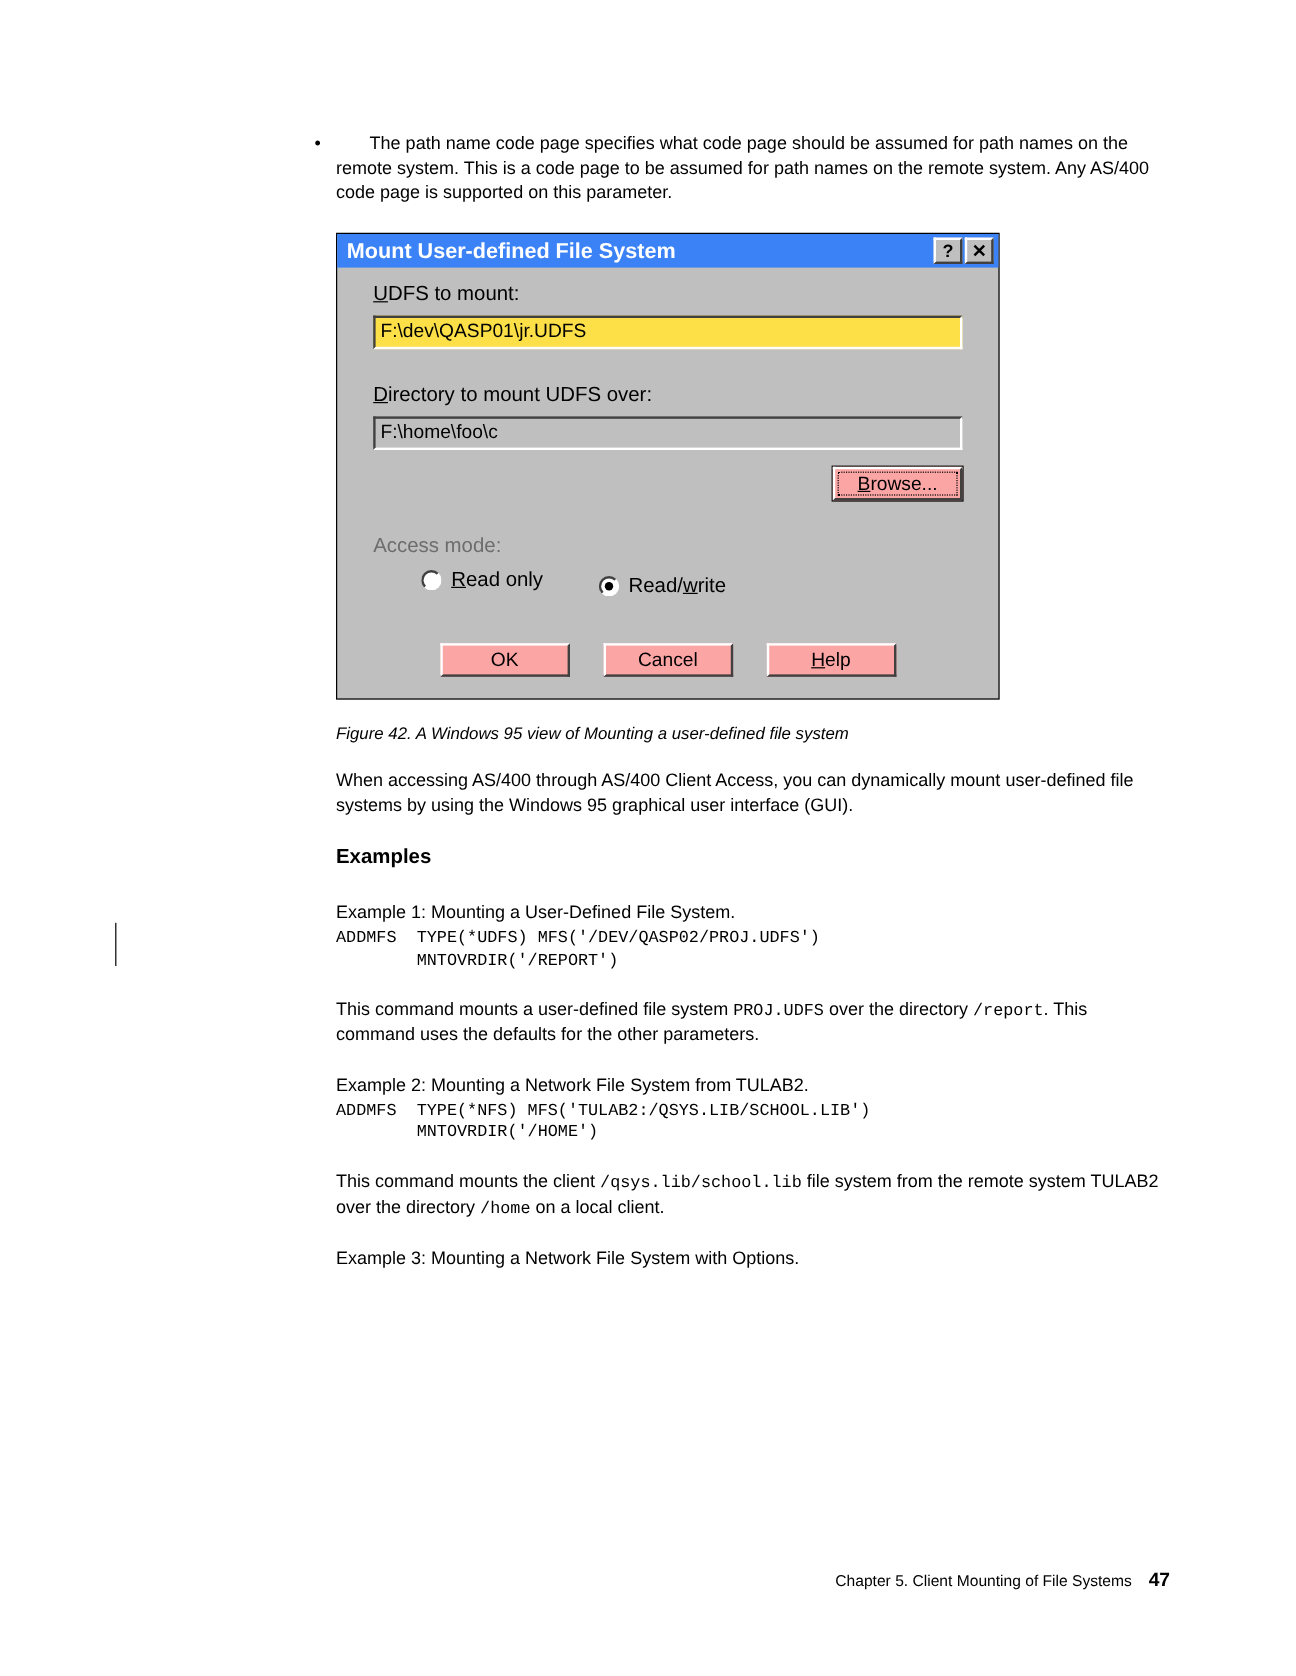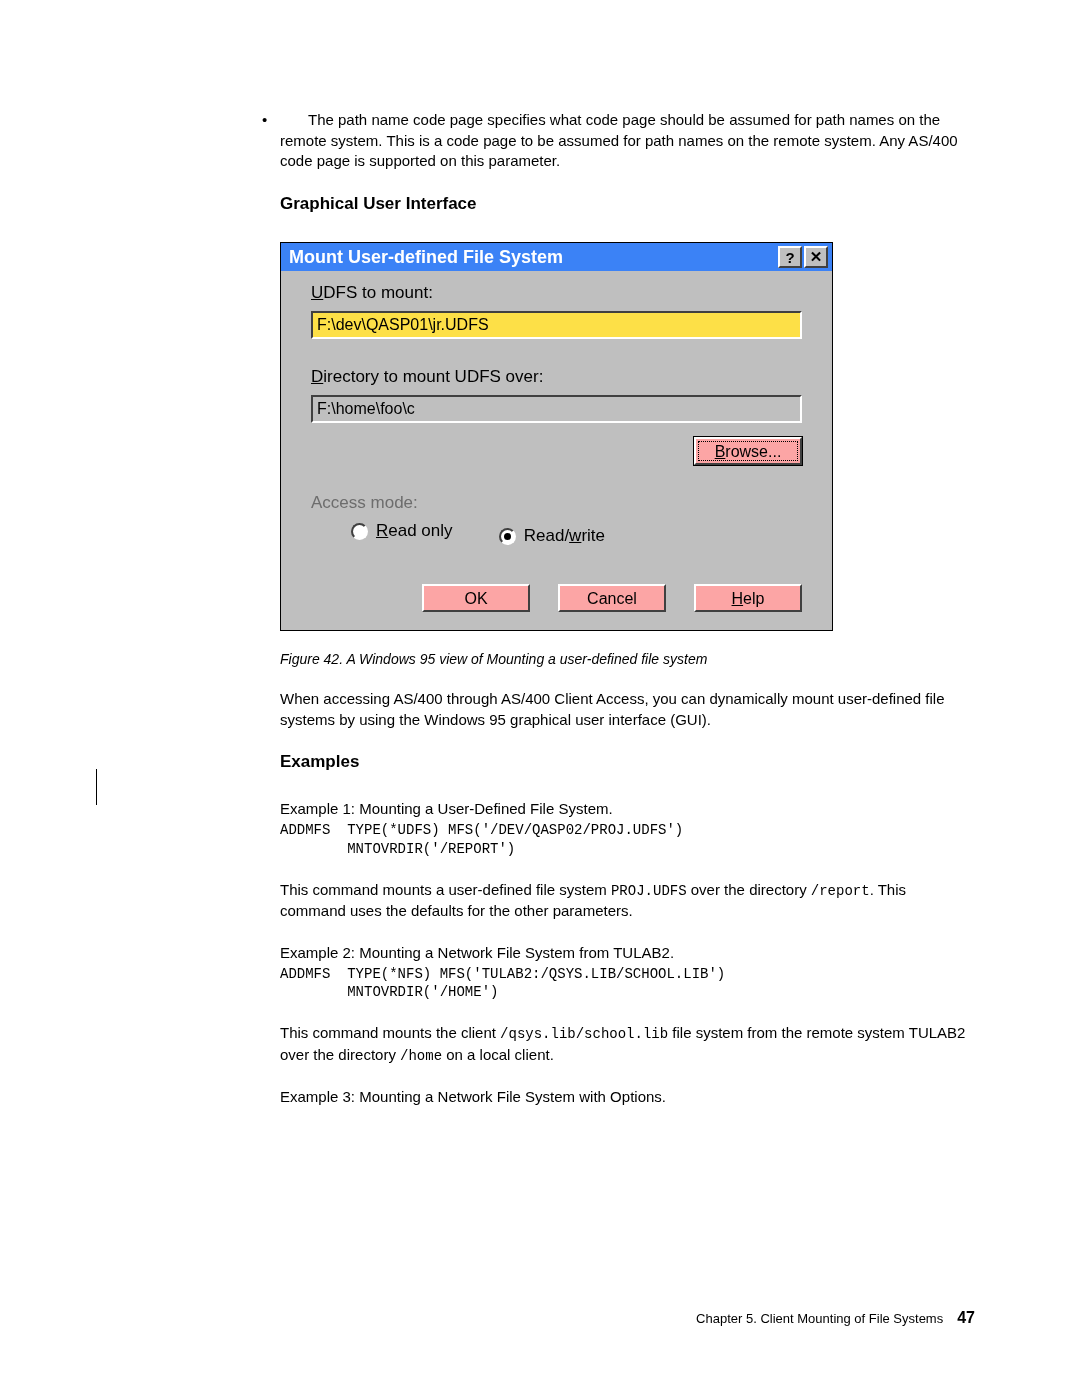--- a/index.html
+++ b/index.html
@@ -142,21 +142,21 @@
       border-bottom: 2px solid #fff;
       box-sizing: border-box;
       margin-right: 8px;
       display: inline-flex;
       align-items: center;
       justify-content: center;
     }
     .radio-dot .inner {
       width: 7px; height: 7px; border-radius: 50%; background: #000;
     }
-    .btn-row { display: flex; justify-content: flex-end; gap: 28px; }
+    .btn-row { display: flex; justify-content: center; gap: 28px; }
     .btn-row .win-btn { min-width: 108px; }
     .u { text-decoration: underline; }
     .caption {
       font-style: italic;
       font-size: 14px;
       margin: 0 0 22px 0;
     }
     .para {
       margin: 0 0 22px 0;
       line-height: 1.38;
@@ -190,21 +190,20 @@
 <div class="page">
   <div class="changebar" style="top:769px;"></div>
 
   <div class="content-col">
     <ul style="margin:0;padding:0;list-style:none;">
       <li class="bullet-para">
         <span class="bullet-text">The path name code page specifies what code page should be assumed for path names on the remote system. This is a code page to be assumed for path names on the remote system. Any AS/400 code page is supported on this parameter.</span>
       </li>
     </ul>
 
-    <div class="section-head">Graphical User Interface</div>
 
     <div class="dialog-frame">
       <div class="titlebar">
         <span class="titlebar-text">Mount User-defined File System</span>
         <span class="titlebar-btn">?</span>
         <span class="titlebar-btn">✕</span>
       </div>
       <div class="dialog-body">
         <div class="dlg-label">
           <span class="u">U</span><span>DFS to mount:</span>

